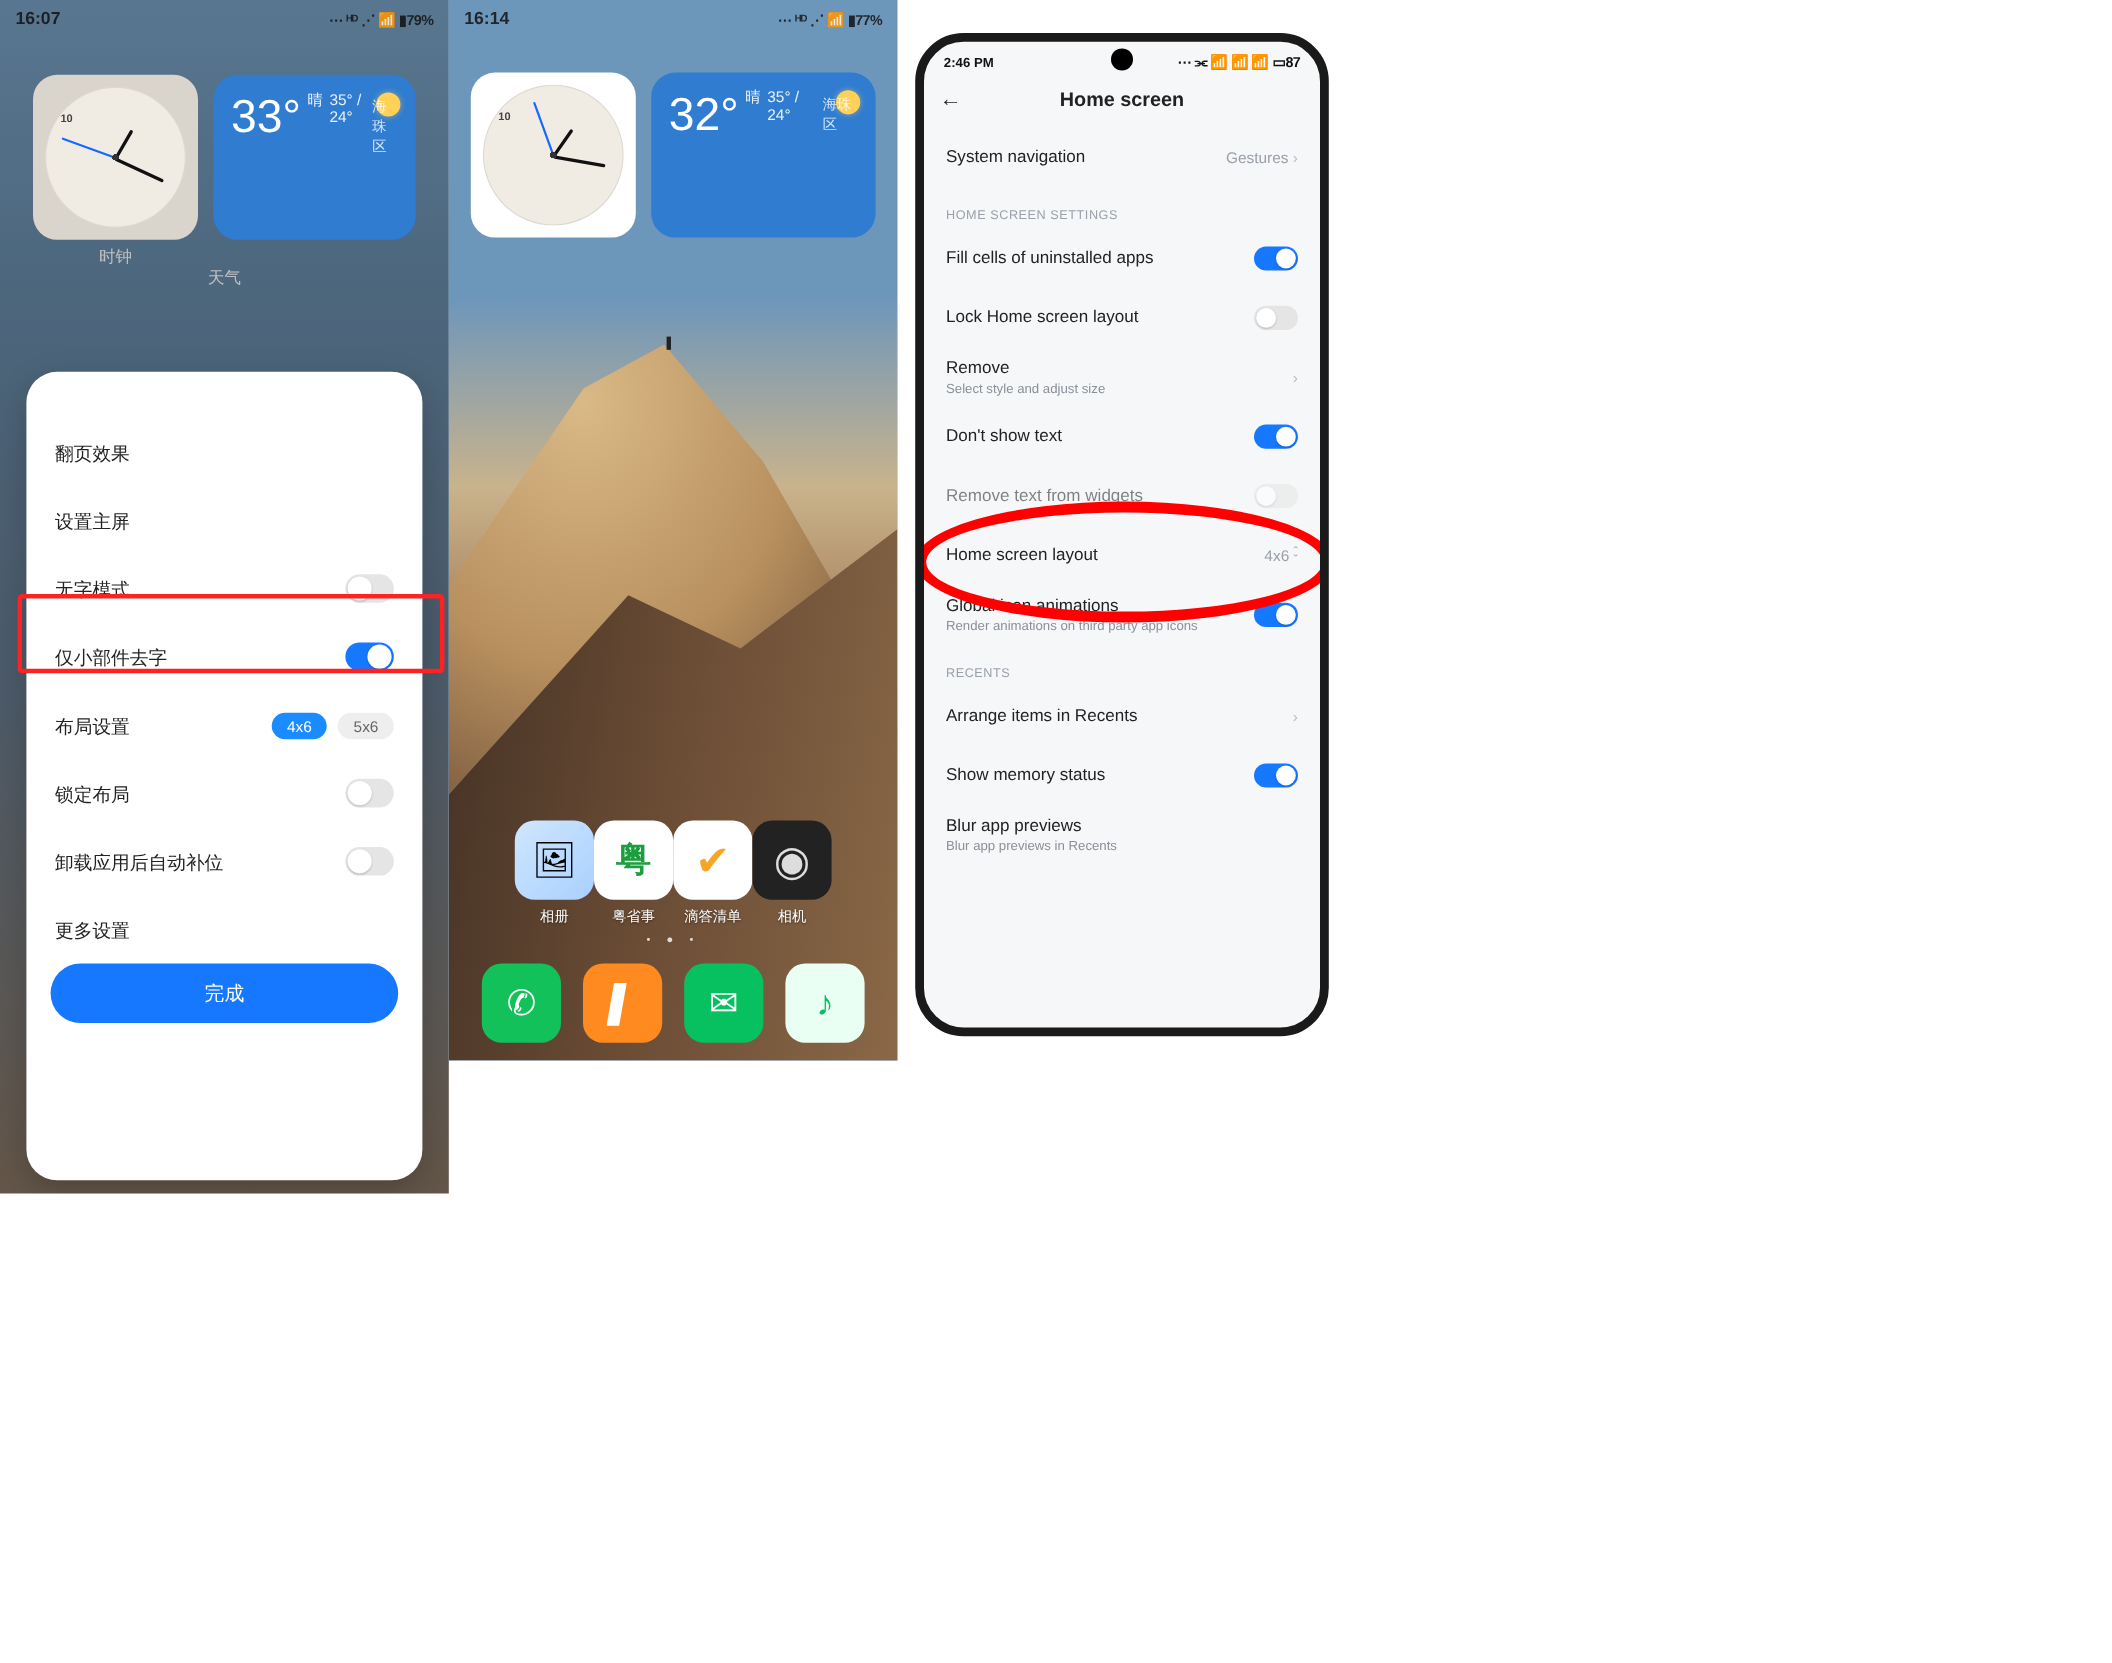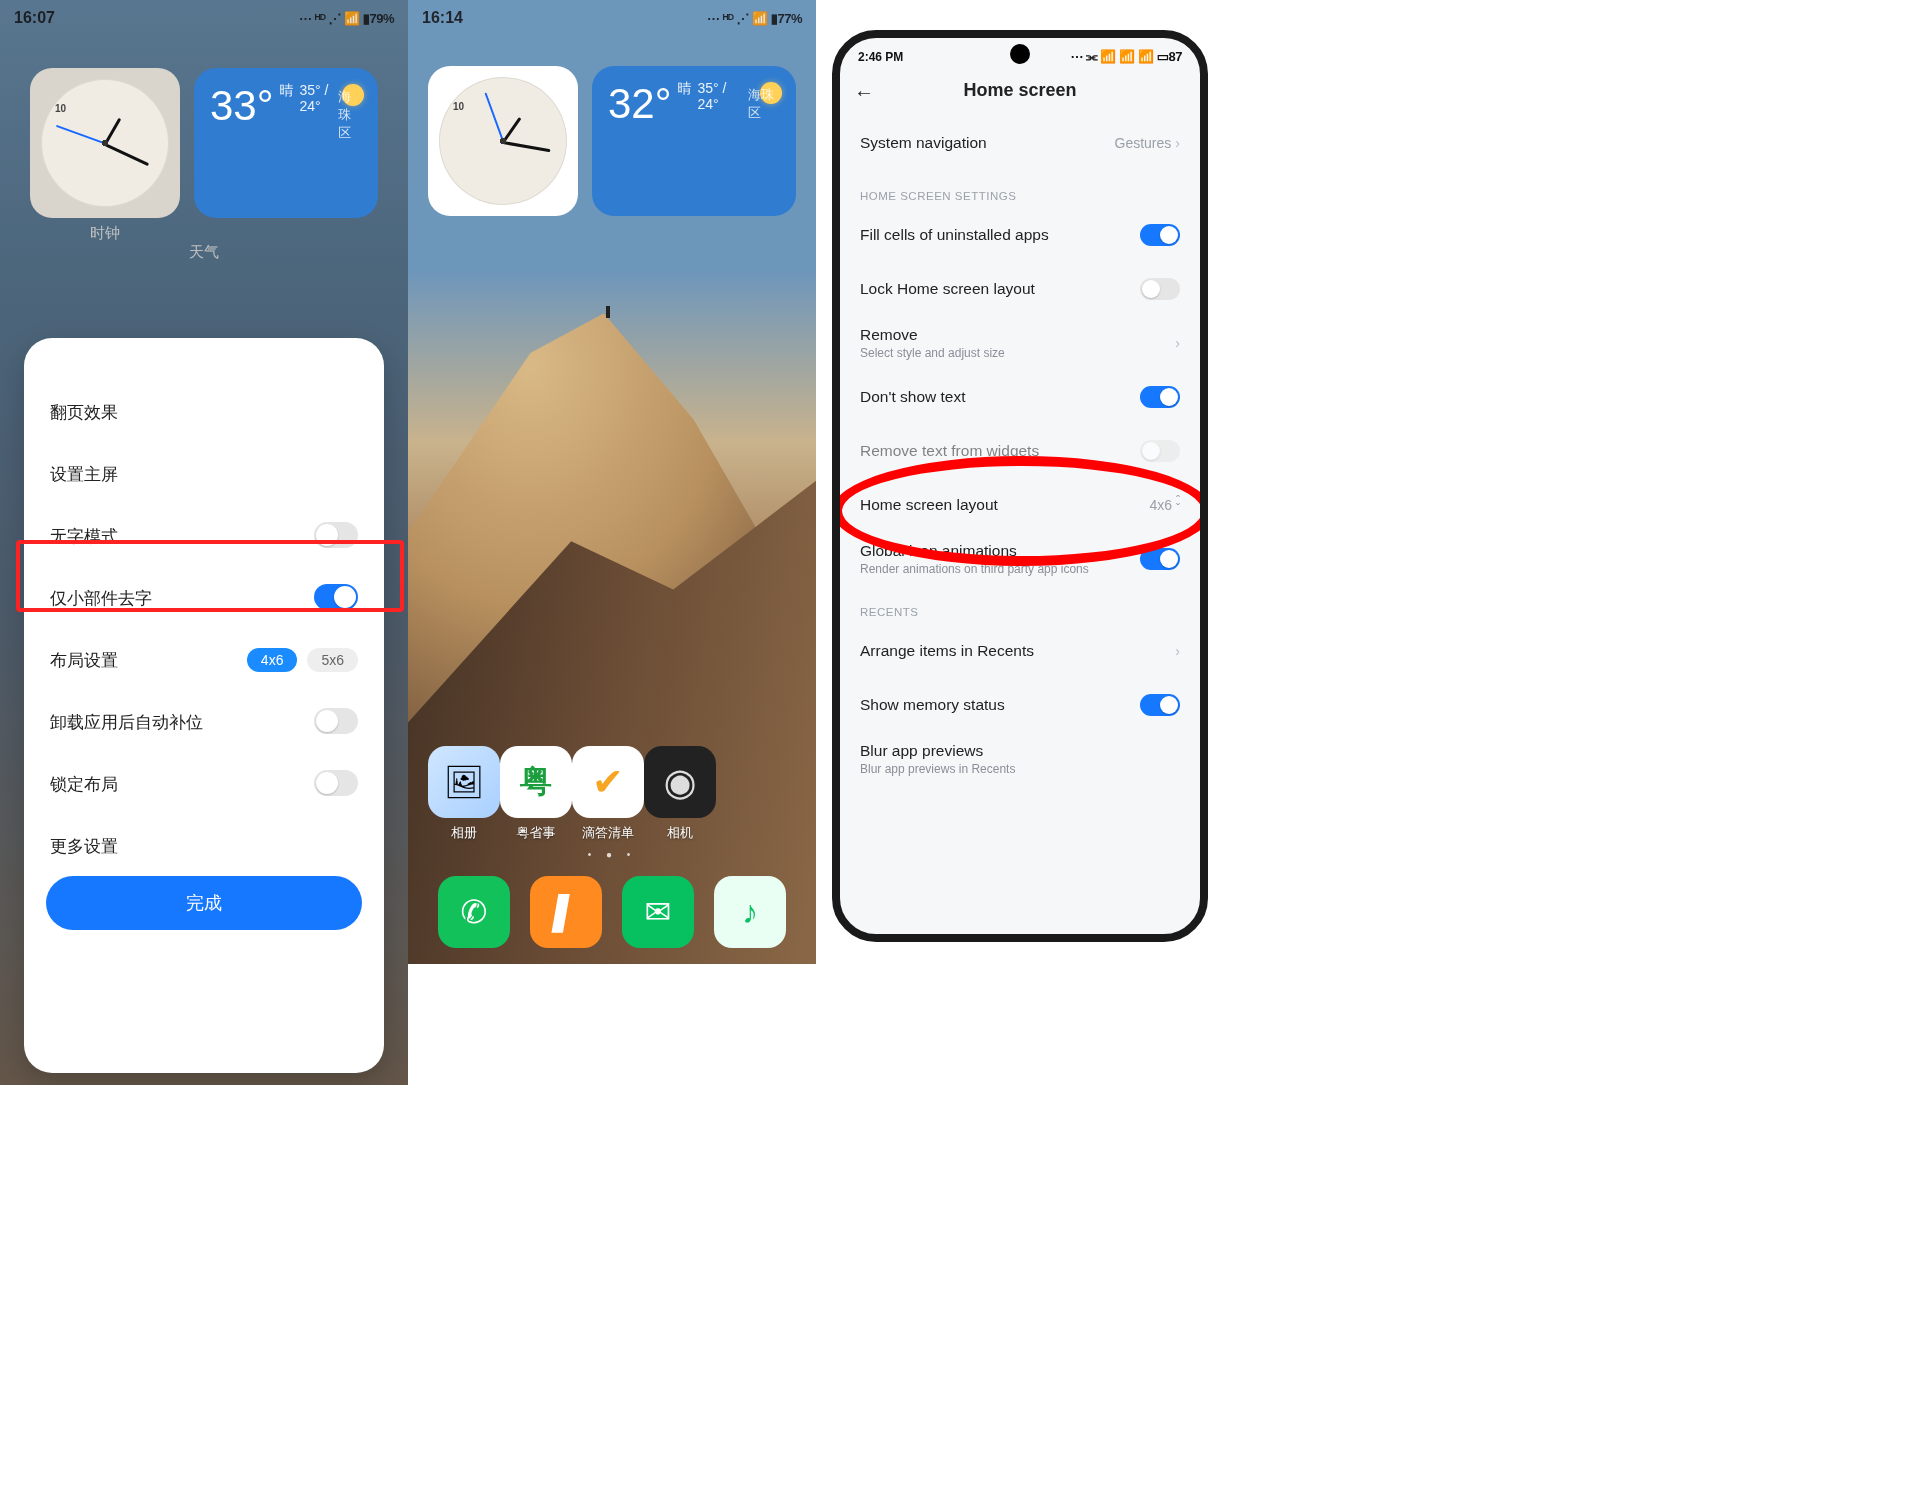--- a/index.html
+++ b/index.html
@@ -74,21 +74,21 @@
     background: linear-gradient(100deg,#3f2e22 0%, #6a4c35 50%, #8a6847 100%);
     clip-path: polygon(0 60%, 40% 30%, 65% 38%, 100% 20%, 100% 100%, 0 100%);}
   .person{ position:absolute; left:198px; top:306px; width:4px;height:12px; background:#222;}
   .p2 .widgetrow{ padding:36px 20px 0; gap:14px;}
   .p2 .wclock{ background:#fff;}
   .dock{ position:absolute; left:0; right:0; bottom:16px; display:flex;
     justify-content:space-around; padding:0 20px;}
   .appicon{ width:72px;height:72px; border-radius:18px; background:#fff;
     display:flex; align-items:center; justify-content:center; font-size:32px;}
   .approw{ position:absolute; left:0; right:0; bottom:122px; display:flex;
-    justify-content:flex-start; padding:0 20px;}
+    justify-content:center; padding:0 20px;}
   .appblock{ display:flex; flex-direction:column; align-items:center; gap:6px;}
   .applabel{ color:#fff; font-size:13px; text-shadow:0 1px 2px rgba(0,0,0,.5);}
   .ic-gallery{ background:linear-gradient(135deg,#cfe6ff,#a9d0ff);} 
   .ic-gallery::before{content:"🖼";}
   .ic-yue{ background:#fff;} .ic-yue::before{content:"粤"; color:#1a9e3e; font-weight:700;}
   .ic-todo{ background:#fff;} .ic-todo::before{content:"✔"; color:#f6a623; font-size:38px;}
   .ic-camera{ background:#222; color:#ddd;} .ic-camera::before{content:"◉"; font-size:38px;}
   .ic-phone{ background:#13c15b;color:#fff;} .ic-phone::before{content:"✆";}
   .ic-msg{ background:#ff8a1f;color:#fff;} .ic-msg::before{content:"▌"; transform:skewX(-10deg);}
   .ic-wechat{ background:#07c160;color:#fff;} .ic-wechat::before{content:"✉";}
@@ -173,25 +173,25 @@
       <span class="toggle on"></span>
     </div>
     <div class="srow">
       <span>布局设置</span>
       <span class="chipset">
         <span class="chip sel">4x6</span>
         <span class="chip">5x6</span>
       </span>
     </div>
     <div class="srow">
+      <span>锁定布局</span>
+      <span class="toggle"></span>
+    </div>
+    <div class="srow">
       <span>卸载应用后自动补位</span>
-      <span class="toggle"></span>
-    </div>
-    <div class="srow">
-      <span>锁定布局</span>
       <span class="toggle"></span>
     </div>
     <div class="srow">
       <span>更多设置</span>
     </div>
     <button class="donebtn">完成</button>
   </div>
   <div class="redbox" style="left:16px; right:4px; top:540px; height:72px;"></div>
 </div>
 

